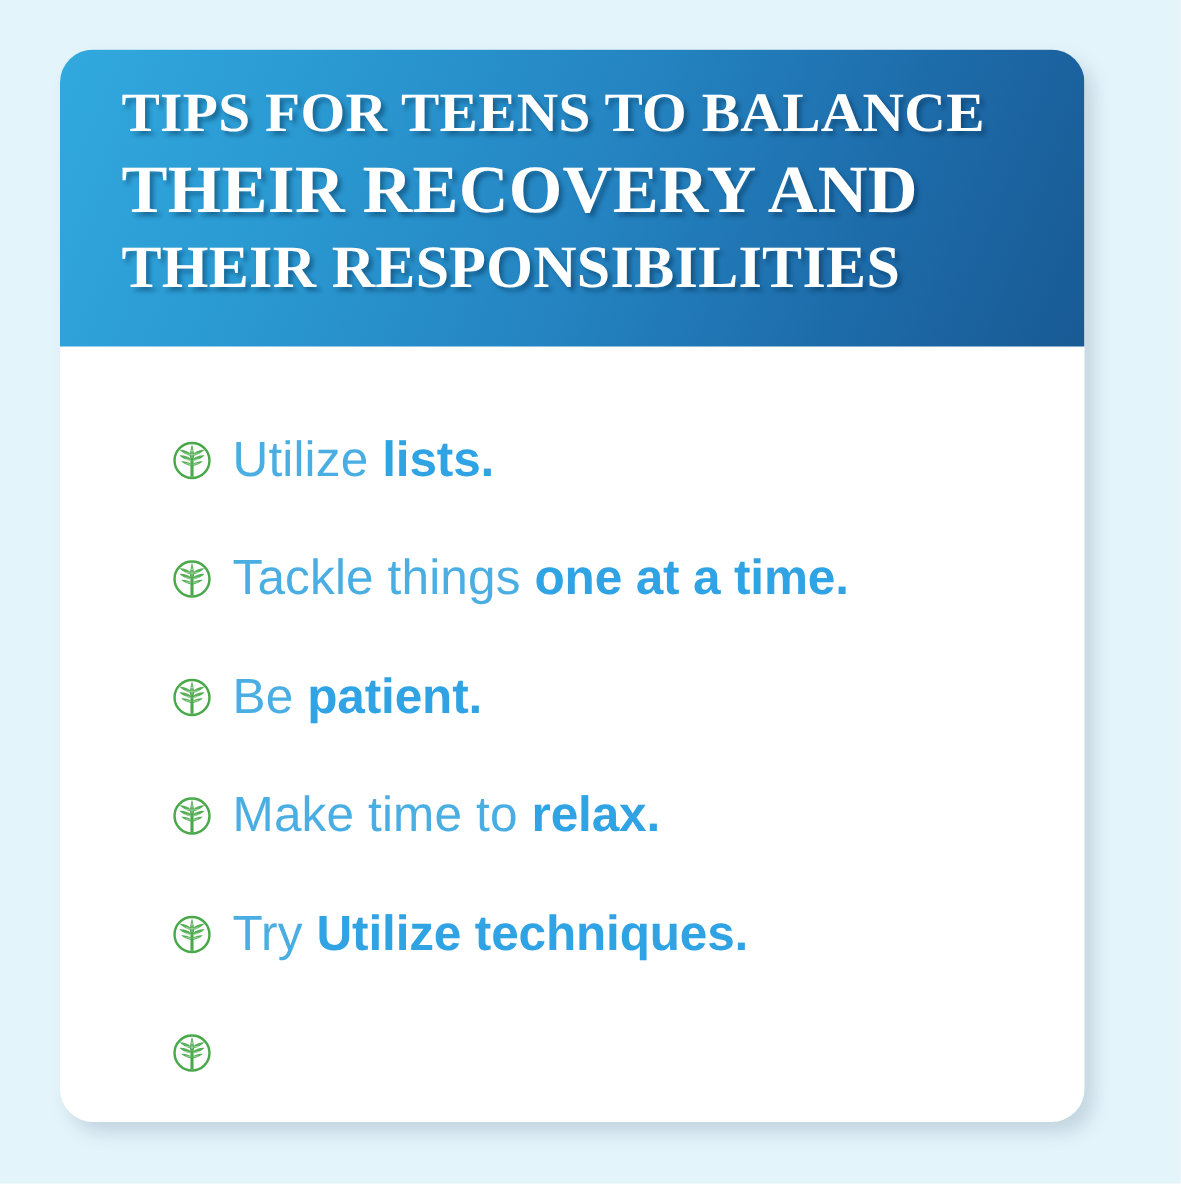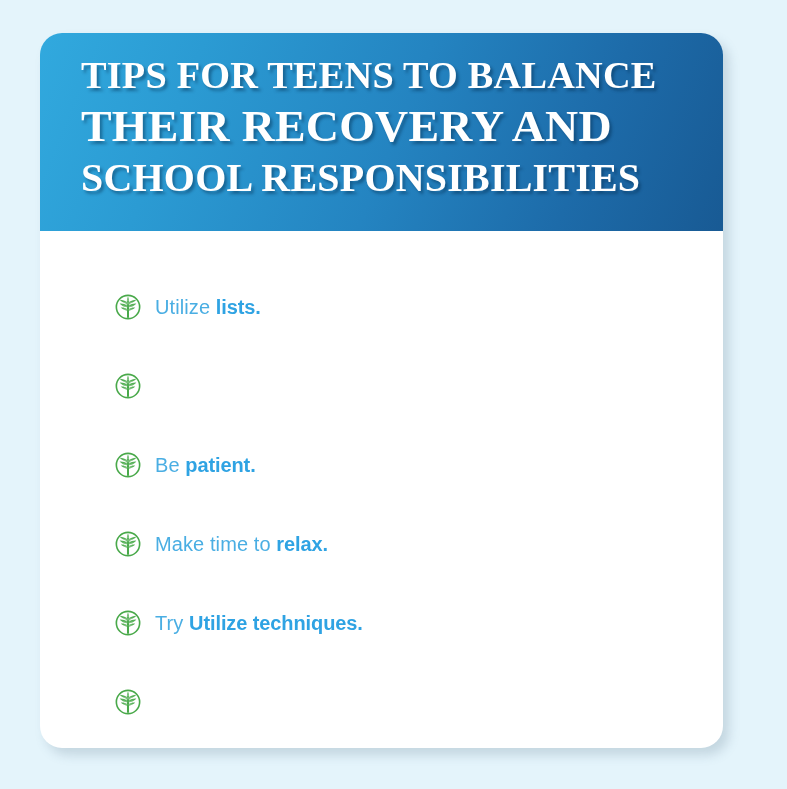--- a/index.html
+++ b/index.html
@@ -91,21 +91,21 @@
   .tip-icon {
     flex: 0 0 auto;
     width: 26px;
     height: 26px;
     margin-right: 14px;
     display: block;
   }
 
   .tip-text {
     font-family: "Liberation Sans", sans-serif;
-    font-size: 20px;
+    font-size: 33px;
     color: #4aaee3;
     font-weight: 400;
     letter-spacing: 0.1px;
     line-height: 1.1;
     white-space: nowrap;
   }
   .tip-text .strong {
     font-weight: bold;
     color: #2fa3e3;
     letter-spacing: -0.1px;
@@ -114,21 +114,21 @@
 </head>
 <body>
 
 <div id="infographic">
 
   <div class="card">
 
     <div class="card-header">
       <div class="title-line title-line-1">TIPS FOR TEENS TO BALANCE</div>
       <div class="title-line title-line-2">THEIR RECOVERY AND</div>
-      <div class="title-line title-line-3">SCHOOL RESPONSIBILITIES</div>
+      <div class="title-line title-line-3">THEIR RESPONSIBILITIES</div>
     </div>
 
     <div class="card-body">
       <ul class="tip-list">
 
       <li class="tip-item">
             <svg viewBox="0 0 48 48" class="tip-icon">
               <circle cx="24" cy="24" r="21.5" fill="none" stroke="#49a94a" stroke-width="3"></circle>
               <path d="M22.1 44 L22.1 18 L25.9 18 L25.9 44 Z" fill="#49a94a"></path>
               <path d="M24 4 C22.1 10 21.3 15 21.6 21 L26.4 21 C26.7 15 25.9 10 24 4 Z" fill="#49a94a"></path>
@@ -164,20 +164,21 @@
               <path d="M24 8 L24 21" stroke="#ffffff" stroke-width="0.9" fill="none" opacity="0.55"></path>
               <path d="M24 12 L17 10" stroke="#ffffff" stroke-width="0.9" fill="none" opacity="0.55"></path>
               <path d="M24 12 L31 10" stroke="#ffffff" stroke-width="0.9" fill="none" opacity="0.55"></path>
               <path d="M24 17 L16 15.5" stroke="#ffffff" stroke-width="0.9" fill="none" opacity="0.55"></path>
               <path d="M24 17 L32 15.5" stroke="#ffffff" stroke-width="0.9" fill="none" opacity="0.55"></path>
               <path d="M23 24 L15.5 22" stroke="#ffffff" stroke-width="0.9" fill="none" opacity="0.55"></path>
               <path d="M25 24 L32.5 22" stroke="#ffffff" stroke-width="0.9" fill="none" opacity="0.55"></path>
               <path d="M23 29 L16.5 27.5" stroke="#ffffff" stroke-width="0.9" fill="none" opacity="0.55"></path>
               <path d="M25 29 L31.5 27.5" stroke="#ffffff" stroke-width="0.9" fill="none" opacity="0.55"></path>
             </svg>
+            <div class="tip-text"><span>Tackle things </span><span class="strong">one at a time.</span></div>
           </li>
           <li class="tip-item">
             <svg viewBox="0 0 48 48" class="tip-icon">
               <circle cx="24" cy="24" r="21.5" fill="none" stroke="#49a94a" stroke-width="3"></circle>
               <path d="M22.1 44 L22.1 18 L25.9 18 L25.9 44 Z" fill="#49a94a"></path>
               <path d="M24 4 C22.1 10 21.3 15 21.6 21 L26.4 21 C26.7 15 25.9 10 24 4 Z" fill="#49a94a"></path>
               <path d="M23 16 C18 12 13 10.5 8.5 10.8 C12 14.5 17 17.2 22.6 18.4 Z" fill="#49a94a" opacity="0.92"></path>
               <path d="M25 16 C30 12 35 10.5 39.5 10.8 C36 14.5 31 17.2 25.4 18.4 Z" fill="#49a94a" opacity="0.92"></path>
               <path d="M23 22 C18.5 18.6 13.2 17.2 8.6 17.8 C12.2 21.4 17.2 23.8 22.6 24.6 Z" fill="#49a94a" opacity="0.92"></path>
               <path d="M25 22 C29.5 18.6 34.8 17.2 39.4 17.8 C35.8 21.4 30.8 23.8 25.4 24.6 Z" fill="#49a94a" opacity="0.92"></path>

